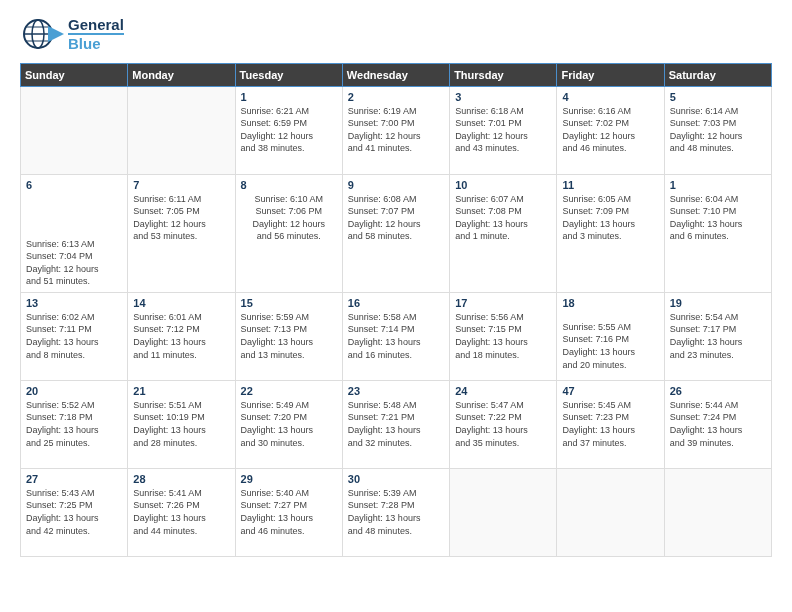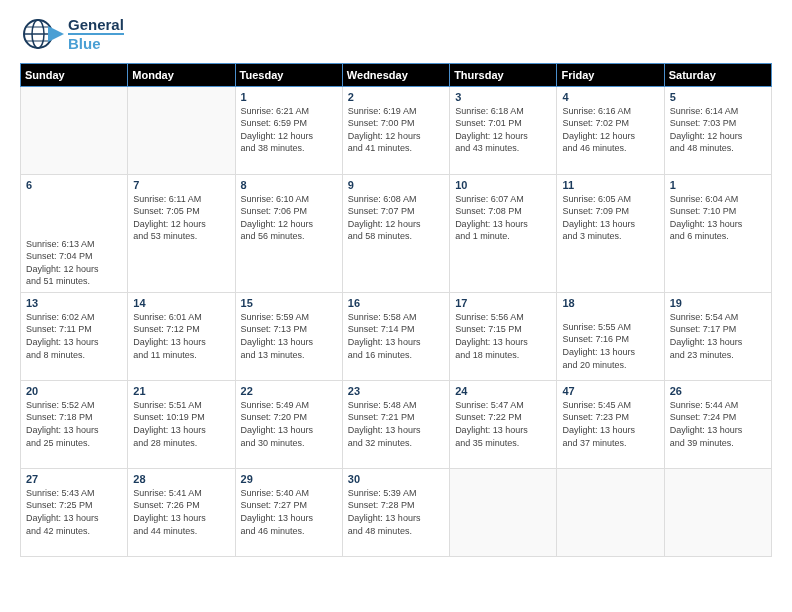--- a/index.html
+++ b/index.html
@@ -43,21 +43,21 @@
       margin-top: 2px;
     }
     .calendar {
       flex: 1;
       border: 1px solid #ccc;
       border-collapse: collapse;
       width: 100%;
       table-layout: fixed;
     }
     .calendar thead tr {
-      background: #000000;
+      background: #404040;
     }
     .calendar thead th {
       color: #fff;
       font-size: 11px;
       font-weight: bold;
       padding: 5px 4px;
       text-align: left;
       border: 1px solid #4a8fcd;
     }
     .calendar tbody tr {
@@ -179,21 +179,21 @@
           </td>
           <td>
             <span class="day-num">7</span>
             <div class="day-info" style="white-space: pre-line;">Sunrise: 6:11 AM
 Sunset: 7:05 PM
 Daylight: 12 hours
 and 53 minutes.</div>
           </td>
           <td>
             <span class="day-num">8</span>
-            <div class="day-info" style="white-space: pre-line;">Sunrise: 6:10 AM
+            <div class="day-info" style="white-space: pre-line; text-align: center;">Sunrise: 6:10 AM
 Sunset: 7:06 PM
 Daylight: 12 hours
 and 56 minutes.</div>
           </td>
           <td>
             <span class="day-num">9</span>
             <div class="day-info" style="white-space: pre-line;">Sunrise: 6:08 AM
 Sunset: 7:07 PM
 Daylight: 12 hours
 and 58 minutes.</div>

